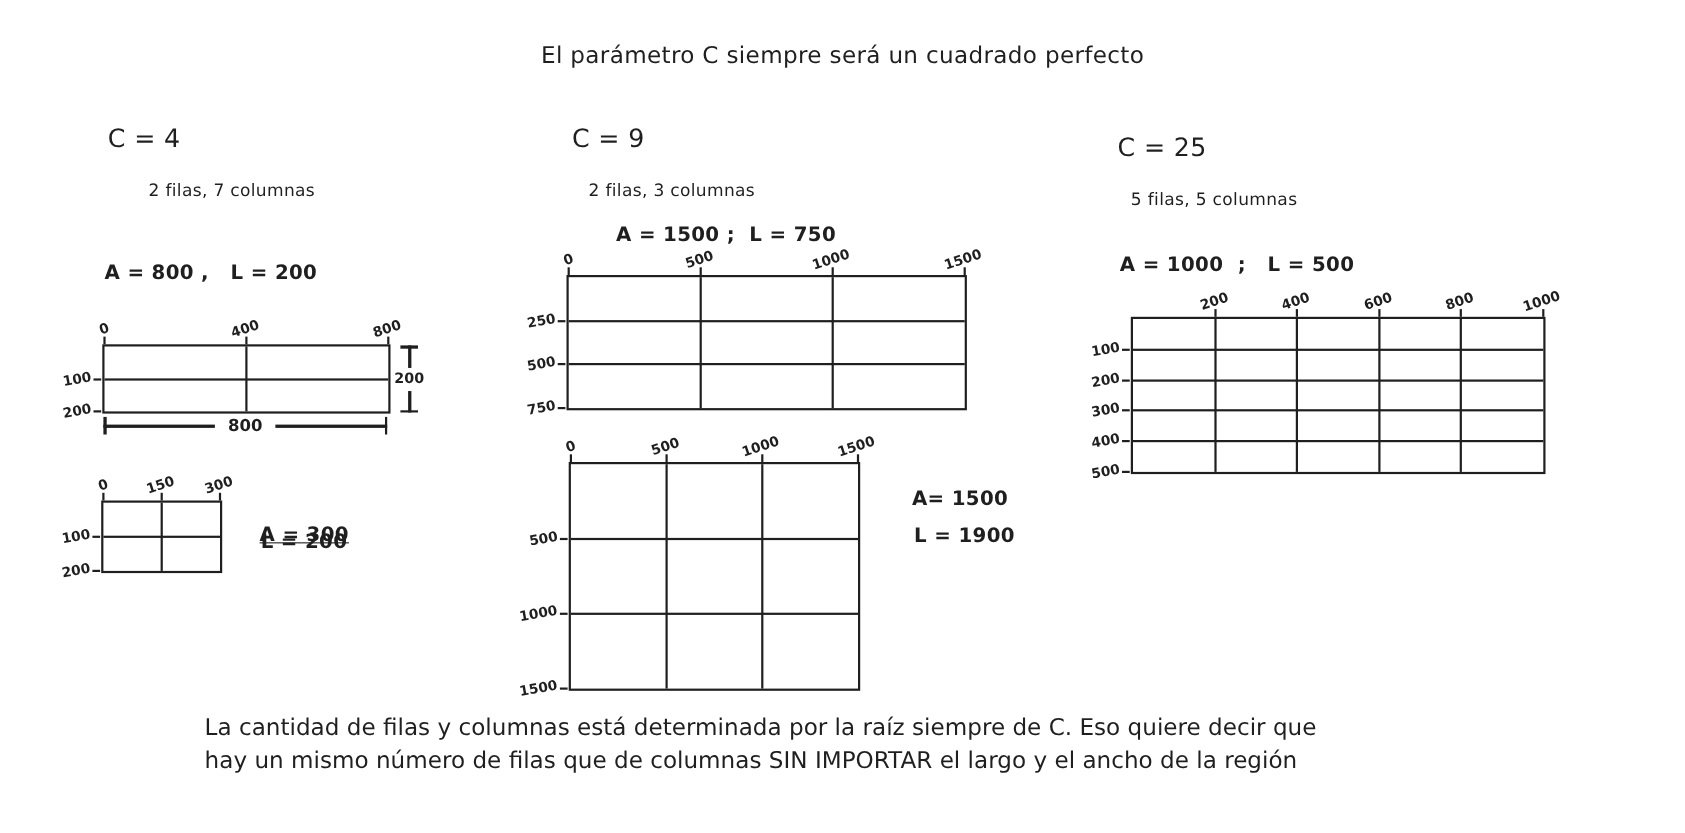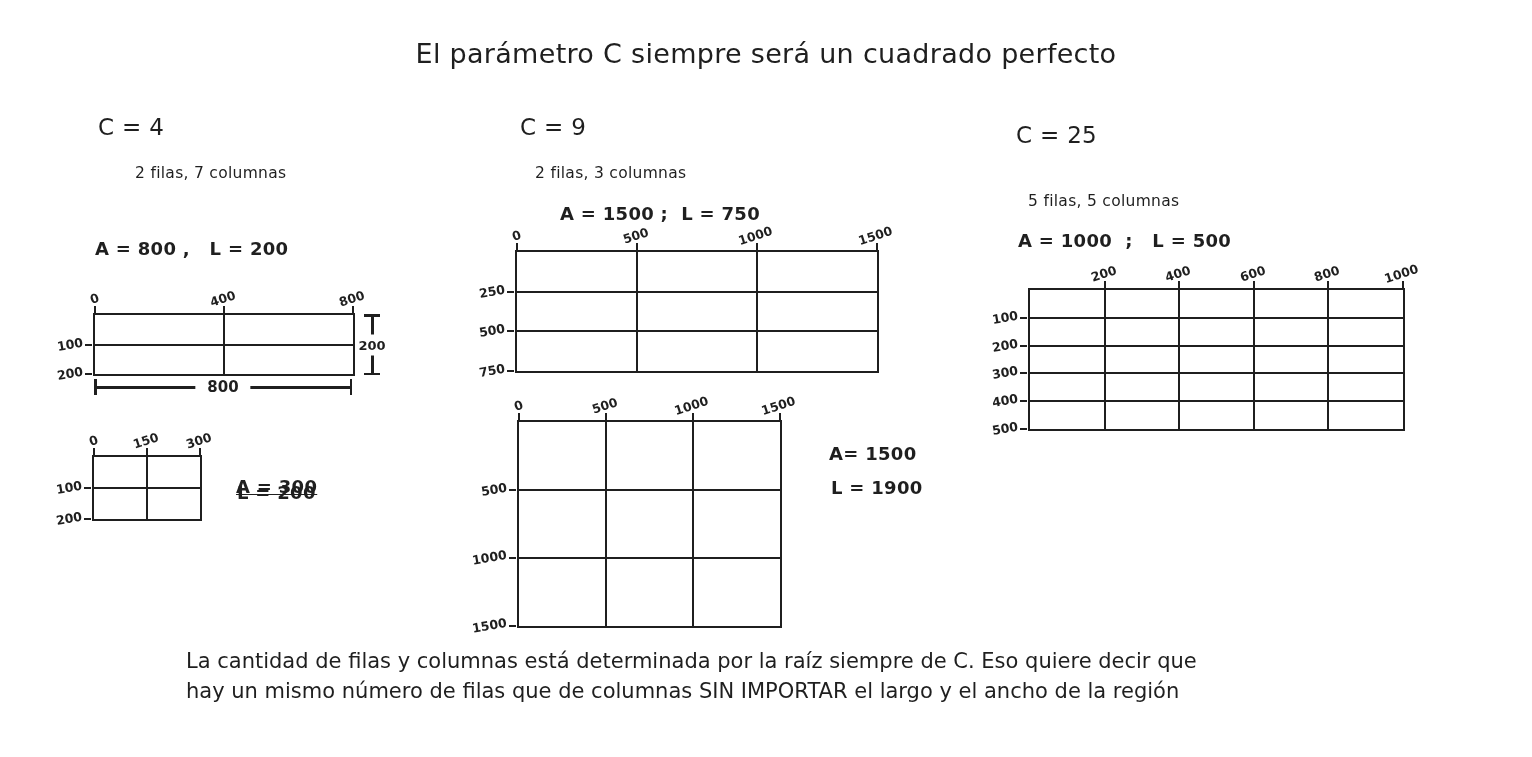--- a/index.html
+++ b/index.html
@@ -3,31 +3,31 @@
 <meta charset="utf-8">
 <style>
   :root { --ink: #1f1f1f; }
   html,body { margin:0; padding:0; background:#ffffff; }
   .canvas {
     position:relative; width:1532px; height:757px; background:#ffffff;
     font-family:"DejaVu Sans", sans-serif; color:var(--ink); overflow:hidden;
   }
   .hw { letter-spacing:0.3px; white-space:nowrap; position:absolute; }
 
-  .title { top:38px; left:0; right:0; text-align:center; font-size:27px; }
+  .title { top:38px; left:0; right:0; text-align:center; font-size:21px; }
 
   .clabel { font-size:23px; }
   #c4-label  { left:98px;   top:114px; }
   #c9-label  { left:520px;  top:114px; }
   #c25-label { left:1016px; top:122px; }
 
   .detail { font-size:15.5px; }
   #c4-detail  { left:135px;  top:164px; }
   #c9-detail  { left:535px;  top:164px; }
-  #c25-detail { left:1028px; top:172px;margin-top:20px; }
+  #c25-detail { left:1028px; top:172px; }
 
   .dims { font-size:18px; font-weight:700; }
   #c4-dims  { left:95px;   top:238px; }
   #c9-dims  { left:560px;  top:203px; }
   #c25-dims { left:1018px; top:230px; }
 
   .grid { position:absolute; border:2px solid var(--ink); }
   #grid-c4-large  { left:93px;   top:313px; width:258px; height:59px;  }
   #grid-c4-small  { left:92px;   top:455px; width:106px; height:62px;  }
   #grid-c9-wide   { left:515px;  top:250px; width:360px; height:119px; }

